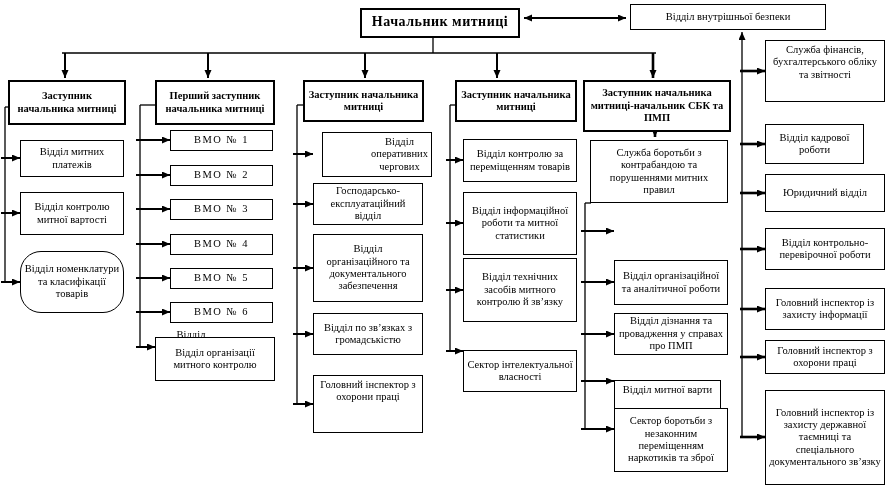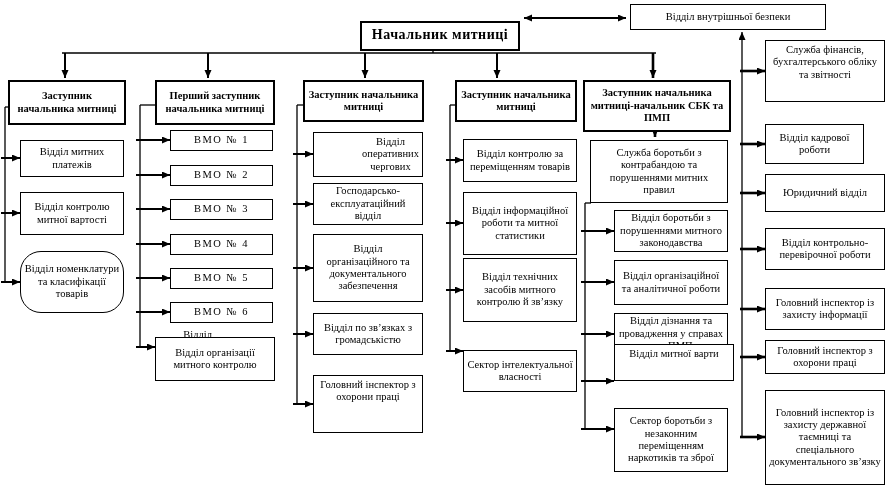--- a/index.html
+++ b/index.html
@@ -37,21 +37,21 @@
   }
   .vtop{align-items:flex-start;padding-top:3px;}
   .vmo{letter-spacing:1.5px;}
   .fragment{
     position:absolute;
     z-index:1;
     height:8px;
     overflow:hidden;
     font-size:10.5px;
     line-height:1.18;
-    text-align:right;
+    text-align:center;
   }
   line{stroke:#000;}
   .w1{stroke-width:1.3;}
   .w2{stroke-width:2;}
   .w3{stroke-width:2.6;}
 </style>
 </head>
 <body>
 
 <div class="canvas">
@@ -119,57 +119,56 @@
     <line class="w3" x1="655" y1="130" x2="655" y2="137" marker-end="url(#ah)"></line>
     <line class="w1" x1="585" y1="203" x2="591" y2="203"></line>
     <line class="w1" x1="585" y1="203" x2="585" y2="429"></line>
     <line class="w2" x1="581" y1="231" x2="614" y2="231" marker-end="url(#ah)"></line>
     <line class="w2" x1="581" y1="282" x2="614" y2="282" marker-end="url(#ah)"></line>
     <line class="w2" x1="581" y1="334" x2="614" y2="334" marker-end="url(#ah)"></line>
     <line class="w2" x1="581" y1="381" x2="614" y2="381" marker-end="url(#ah)"></line>
     <line class="w2" x1="581" y1="429" x2="614" y2="429" marker-end="url(#ah)"></line>
   </svg>
 
-  <div class="box root" style="left:360px;top:21px;width:160px;height:30px;">Начальник митниці</div>
+  <div class="box root" style="left:360px;top:8px;width:160px;height:30px;">Начальник митниці</div>
   <div class="box" style="left:630px;top:4px;width:196px;height:26px;">Відділ внутрішньої безпеки</div>
 
   <div class="box hdr" style="left:8px;top:80px;width:118px;height:45px;">Заступник начальника митниці</div>
   <div class="box" style="left:20px;top:140px;width:104px;height:37px;">Відділ митних платежів</div>
   <div class="box" style="left:20px;top:192px;width:104px;height:43px;">Відділ контролю митної вартості</div>
   <div class="box" style="left:20px;top:251px;width:104px;height:62px;border-radius:21px;">Відділ номенклатури та класифікації товарів</div>
 
   <div class="box hdr" style="left:155px;top:80px;width:120px;height:45px;">Перший заступник начальника митниці</div>
   <div class="box vmo" style="left:170px;top:130px;width:103px;height:21px;">ВМО № 1</div>
   <div class="box vmo" style="left:170px;top:165px;width:103px;height:21px;">ВМО № 2</div>
   <div class="box vmo" style="left:170px;top:199px;width:103px;height:21px;">ВМО № 3</div>
   <div class="box vmo" style="left:170px;top:234px;width:103px;height:21px;">ВМО № 4</div>
   <div class="box vmo" style="left:170px;top:268px;width:103px;height:21px;">ВМО № 5</div>
   <div class="box vmo" style="left:170px;top:302px;width:103px;height:21px;">ВМО № 6</div>
   <div class="fragment" style="left:170px;top:329px;width:42px;">Відділ</div>
   <div class="box" style="left:155px;top:337px;width:120px;height:44px;">Відділ організації митного контролю</div>
 
   <div class="box hdr" style="left:303px;top:80px;width:121px;height:42px;">Заступник начальника митниці</div>
-  <div class="box" style="left:313px;top:132px;width:110px;height:45px;padding-left:48px;">Відділ оперативних чергових</div>
+  <div class="box" style="left:322px;top:132px;width:110px;height:45px;padding-left:48px;">Відділ оперативних чергових</div>
   <div class="box" style="left:313px;top:183px;width:110px;height:42px;">Господарсько-експлуатаційний відділ</div>
   <div class="box" style="left:313px;top:313px;width:110px;height:42px;">Відділ по зв’язках з громадськістю</div>
   <div class="box" style="left:313px;top:234px;width:110px;height:68px;">Відділ організаційного та документального забезпечення</div>
   <div class="box vtop" style="left:313px;top:375px;width:110px;height:58px;">Головний інспектор з охорони праці</div>
 
   <div class="box hdr" style="left:455px;top:80px;width:122px;height:42px;">Заступник начальника митниці</div>
   <div class="box" style="left:463px;top:139px;width:114px;height:43px;">Відділ контролю за переміщенням товарів</div>
   <div class="box" style="left:463px;top:192px;width:114px;height:63px;">Відділ інформаційної роботи та митної статистики</div>
   <div class="box" style="left:463px;top:258px;width:114px;height:64px;">Відділ технічних засобів митного контролю й зв’язку</div>
   <div class="box" style="left:463px;top:350px;width:114px;height:42px;">Сектор інтелектуальної власності</div>
 
   <div class="box hdr" style="left:583px;top:80px;width:148px;height:52px;">Заступник начальника митниці-начальник СБК та ПМП</div>
   <div class="box" style="left:590px;top:140px;width:138px;height:63px;">Служба боротьби з контрабандою та порушеннями митних правил</div>
-  <div class="box" style="left:614px;top:210px;width:114px;height:42px;">Відділ боротьби з порушеннями митного законодавства</div>
   <div class="box" style="left:614px;top:260px;width:114px;height:45px;">Відділ організаційної та аналітичної роботи</div>
   <div class="box" style="left:614px;top:313px;width:114px;height:42px;">Відділ дізнання та провадження у справах про ПМП</div>
-  <div class="box vtop" style="left:614px;top:344px;width:120px;height:37px;">Відділ митної варти</div>
+  <div class="box vtop" style="left:614px;top:380px;width:107px;height:37px;">Відділ митної варти</div>
   <div class="box" style="left:614px;top:408px;width:114px;height:64px;">Сектор боротьби з незаконним переміщенням наркотиків та зброї</div>
 
   <div class="box vtop" style="left:765px;top:40px;width:120px;height:62px;">Служба фінансів, бухгалтерського обліку та звітності</div>
   <div class="box" style="left:765px;top:124px;width:99px;height:40px;">Відділ кадрової роботи</div>
   <div class="box" style="left:765px;top:174px;width:120px;height:38px;">Юридичний відділ</div>
   <div class="box" style="left:765px;top:228px;width:120px;height:42px;">Відділ контрольно-перевірочної роботи</div>
   <div class="box" style="left:765px;top:288px;width:120px;height:42px;">Головний інспектор із захисту інформації</div>
   <div class="box" style="left:765px;top:340px;width:120px;height:34px;">Головний інспектор з охорони праці</div>
   <div class="box" style="left:765px;top:390px;width:120px;height:95px;">Головний інспектор із захисту державної таємниці та спеціального документального зв’язку</div>
 

